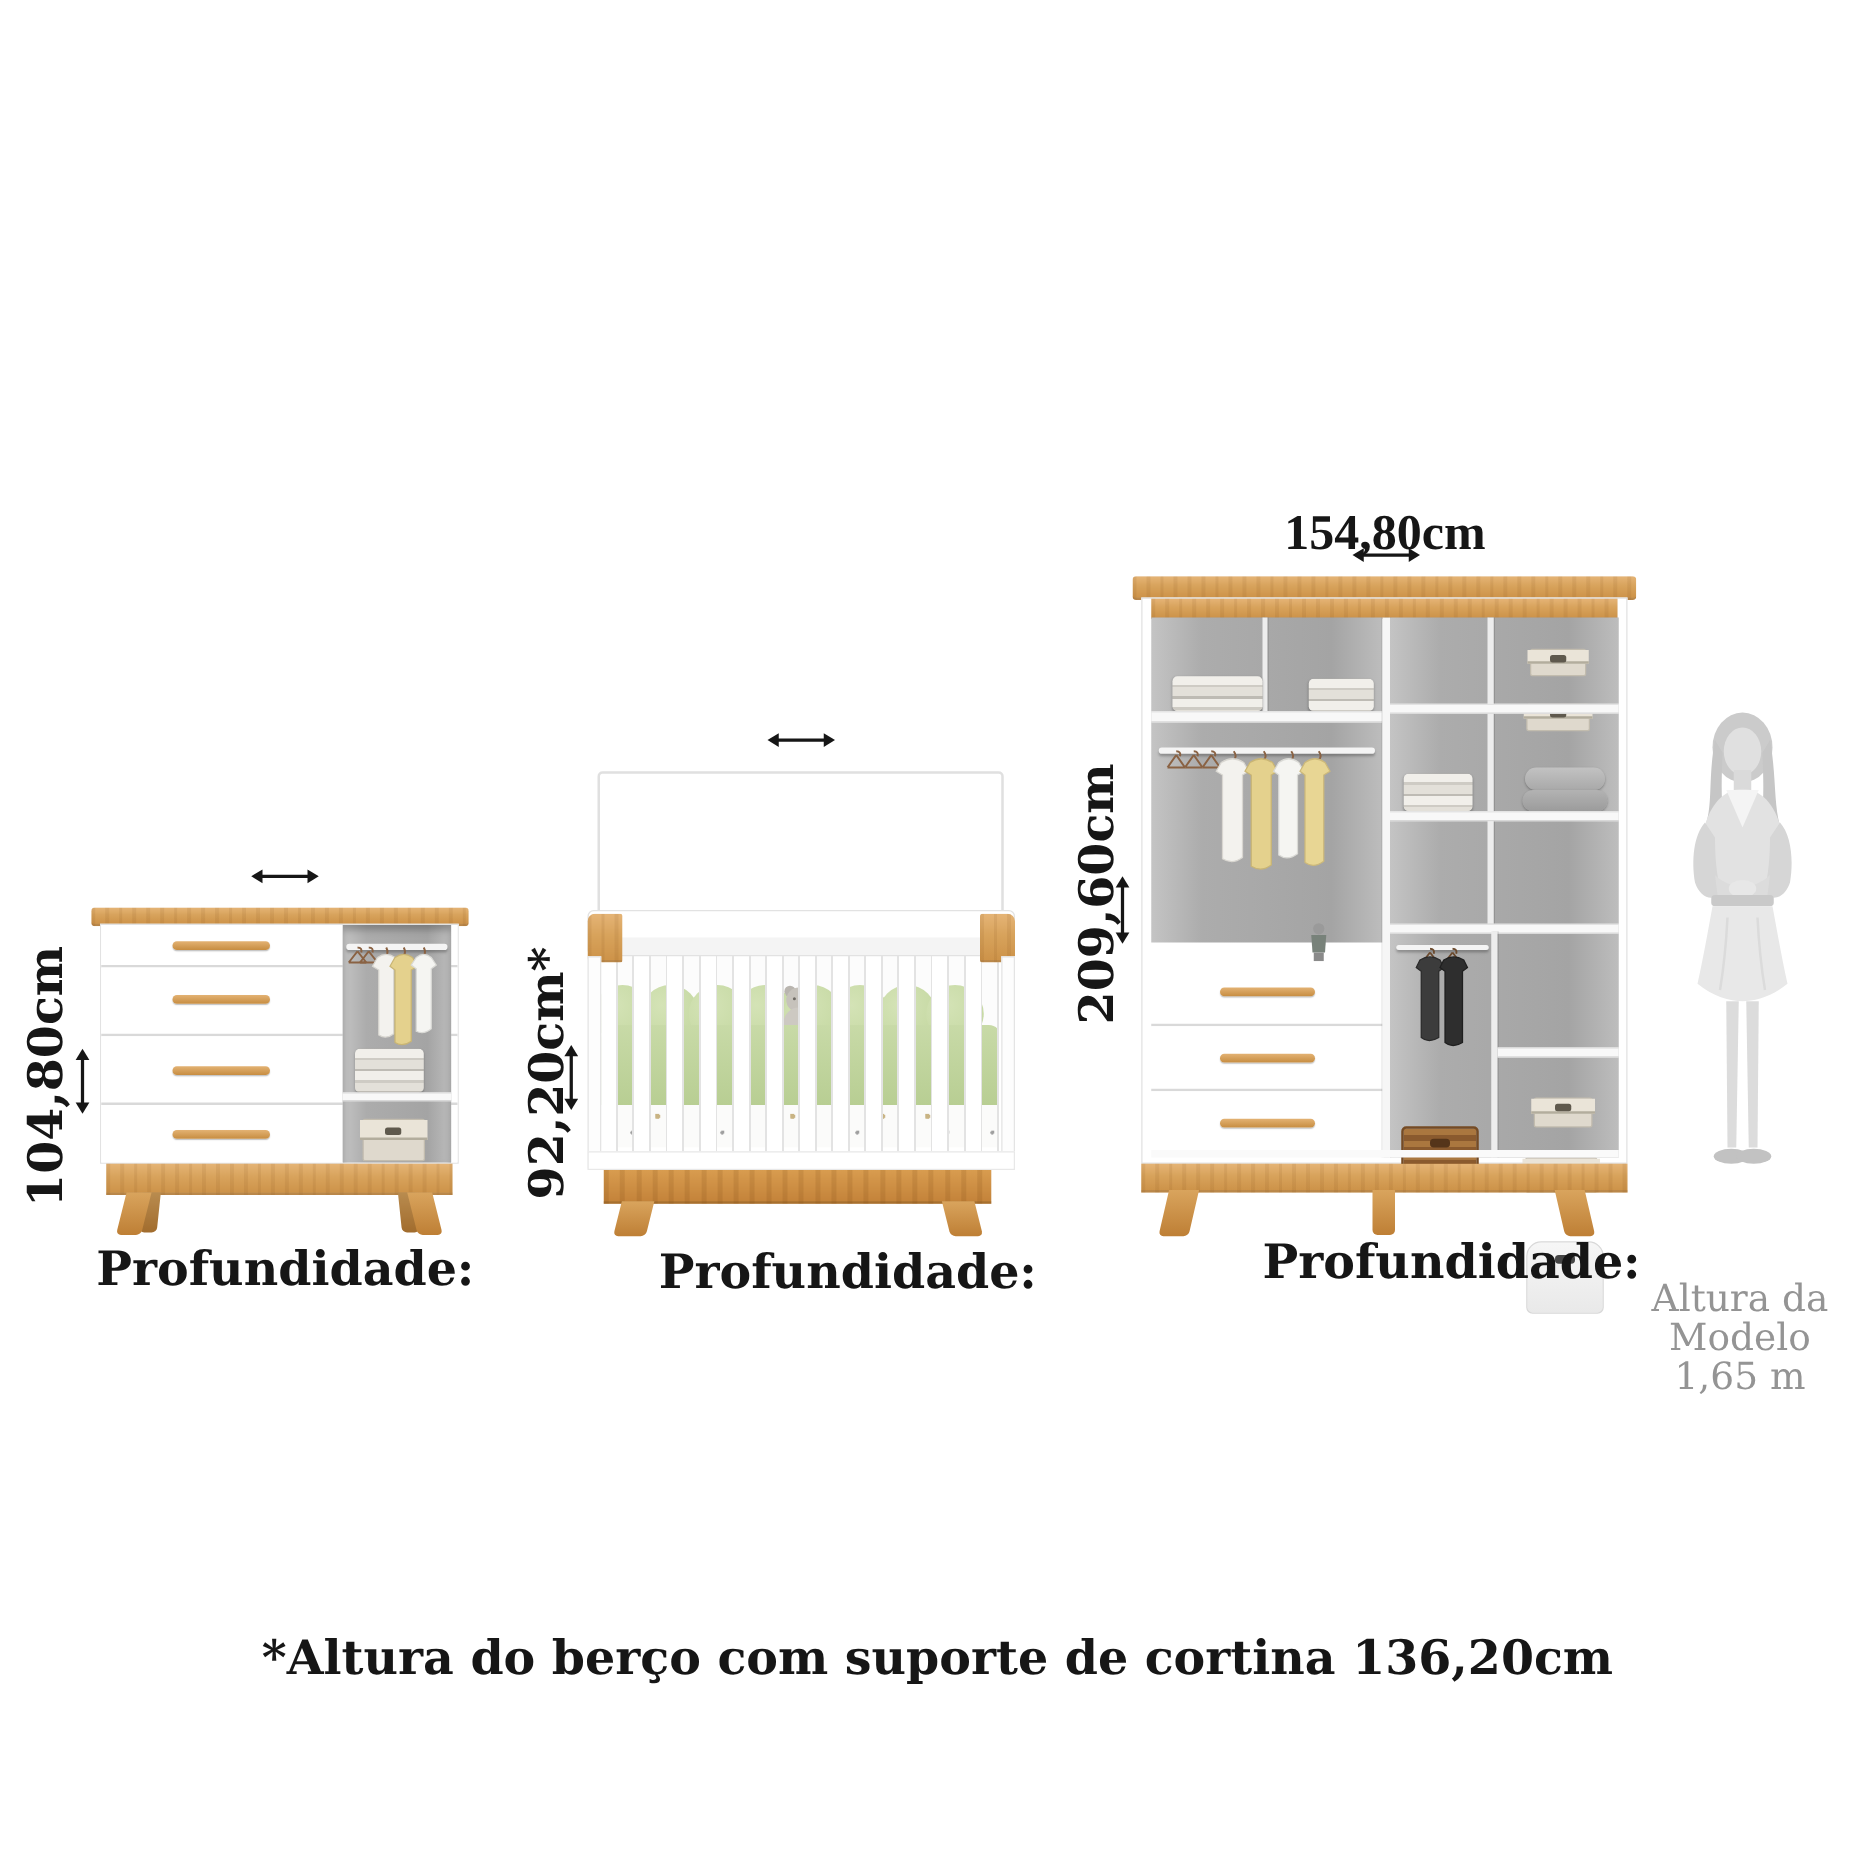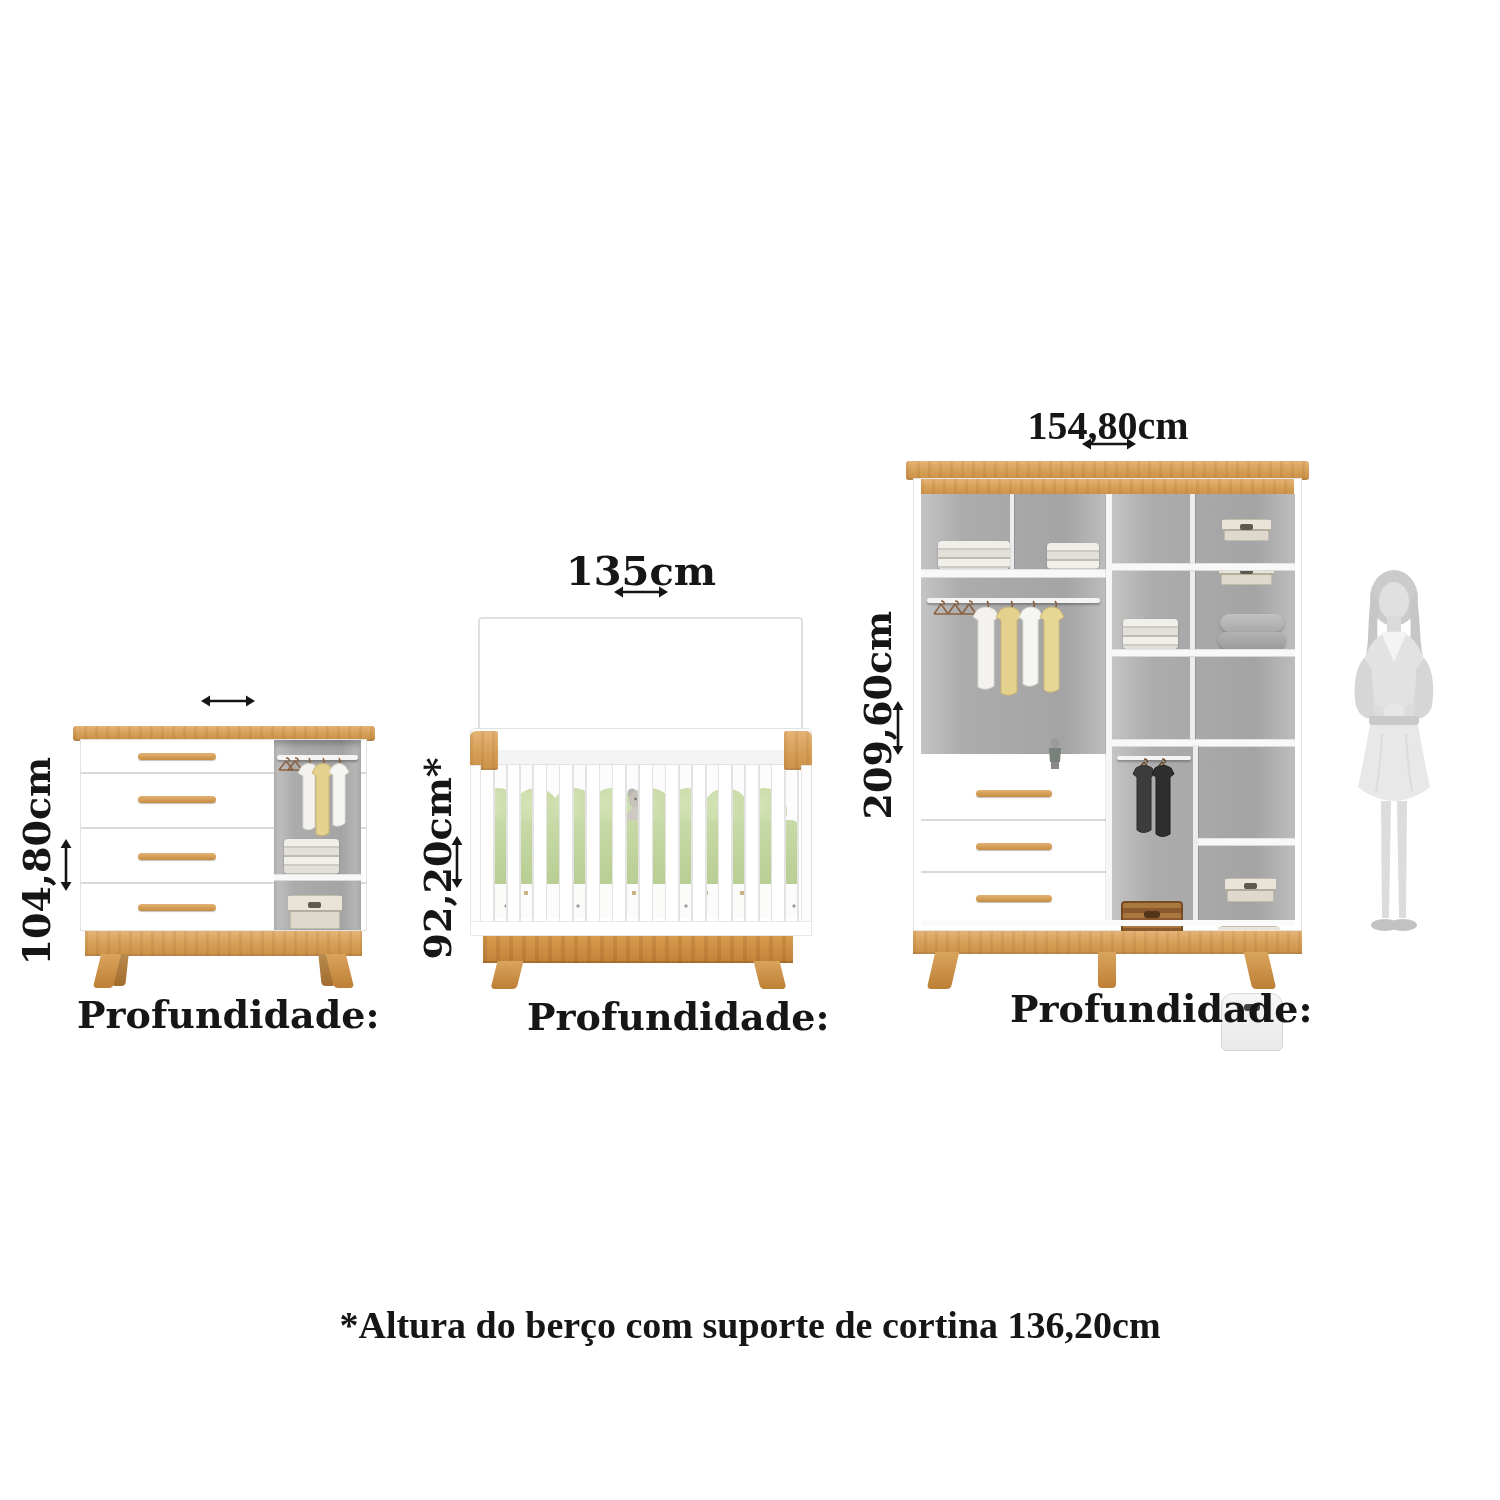--- a/index.html
+++ b/index.html
@@ -105,21 +105,20 @@
   </div>
   <div class="abs wood" style="left:85px;top:931px;width:277px;height:23px;"></div>
   <div class="abs leg" style="left:113px;top:954px;width:14px;height:32px;transform:skewX(-6deg);filter:brightness(0.85);"></div>
   <div class="abs leg" style="left:97px;top:954px;width:20px;height:34px;transform:skewX(-14deg);"></div>
   <div class="abs leg" style="left:320px;top:954px;width:14px;height:32px;transform:skewX(6deg);filter:brightness(0.85);"></div>
   <div class="abs leg" style="left:330px;top:954px;width:20px;height:34px;transform:skewX(14deg);"></div>
   <div class="abs depth-block" style="left:77px;top:992px;width:300px;">
     <div>Profundidade:</div>
   </div>
 
-  <div class="abs dim-label" style="left:541px;top:547px;width:200px;">135cm</div>
   <svg class="abs" style="left:613px;top:585px;" width="56" height="14" viewBox="0 0 56 14">
     <path d="M6 7 H50" stroke="#161616" stroke-width="2.6"></path>
     <path d="M10 1.5 L1 7 L10 12.5 Z" fill="#161616"></path>
       <path d="M46 1.5 L55 7 L46 12.5 Z" fill="#161616"></path>
   </svg>
   <div class="abs dim-label-v" style="left:342px;top:842px;width:190px;">92,20cm*</div>
   <svg class="abs" style="left:450px;top:835px;" width="14" height="54" viewBox="0 0 14 54">
     <path d="M7 6 V48" stroke="#161616" stroke-width="2.6"></path>
     <path d="M1.5 10 L7 1 L12.5 10 Z" fill="#161616"></path>
       <path d="M1.5 44 L7 53 L12.5 44 Z" fill="#161616"></path>
@@ -267,16 +266,21 @@
     <path d="M46,136 C58,148 78,148 90,136 L88,152 C76,162 60,162 48,152 Z" fill="#DCDCDC"></path>
     <ellipse cx="68" cy="147" rx="11" ry="7" fill="#E7E7E7"></ellipse>
     <rect x="43" y="152" width="50" height="9" rx="3" fill="#C9C9C9"></rect>
     <path d="M44,161 L92,161 C96,183 100,205 104,223 C92,233 78,237 68,237 C58,237 44,233 32,223 C36,205 40,183 44,161 Z" fill="#E8E8E8"></path>
     <path d="M56,170 C55,190 53,210 50,228 M80,170 C81,190 83,210 86,228" stroke="#DBDBDB" stroke-width="2" fill="none"></path>
     <path d="M55,237 L65,237 L63,354 L56,354 Z" fill="#DCDCDC"></path>
     <path d="M71,237 L81,237 L80,354 L73,354 Z" fill="#DCDCDC"></path>
     <ellipse cx="59" cy="361" rx="14" ry="6" fill="#C2C2C2"></ellipse>
     <ellipse cx="77" cy="361" rx="14" ry="6" fill="#C2C2C2"></ellipse>
   </svg>
-
-  <div class="abs footnote" style="left:150px;top:1303px;width:1200px;font-family:Liberation Serif, serif;">*Altura do berço com suporte de cortina 136,20cm</div>
+  <div class="abs caption" style="left:1312px;top:1024px;width:160px;">
+    <div>Altura da</div>
+    <div>Modelo</div>
+    <div>1,65 m</div>
+  </div>
+
+  <div class="abs footnote" style="left:150px;top:1303px;width:1200px;">*Altura do berço com suporte de cortina 136,20cm</div>
 
 </div>
 
 </body></html>

